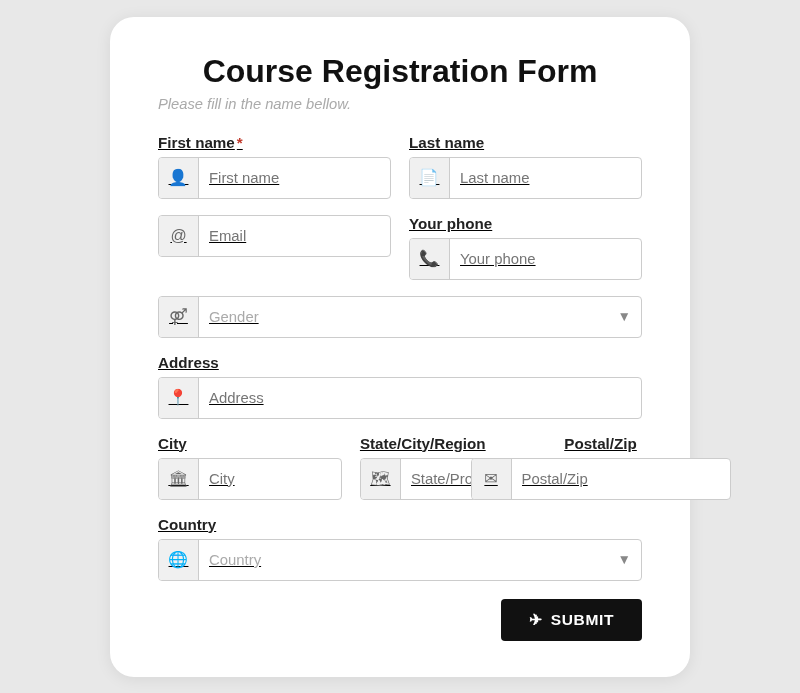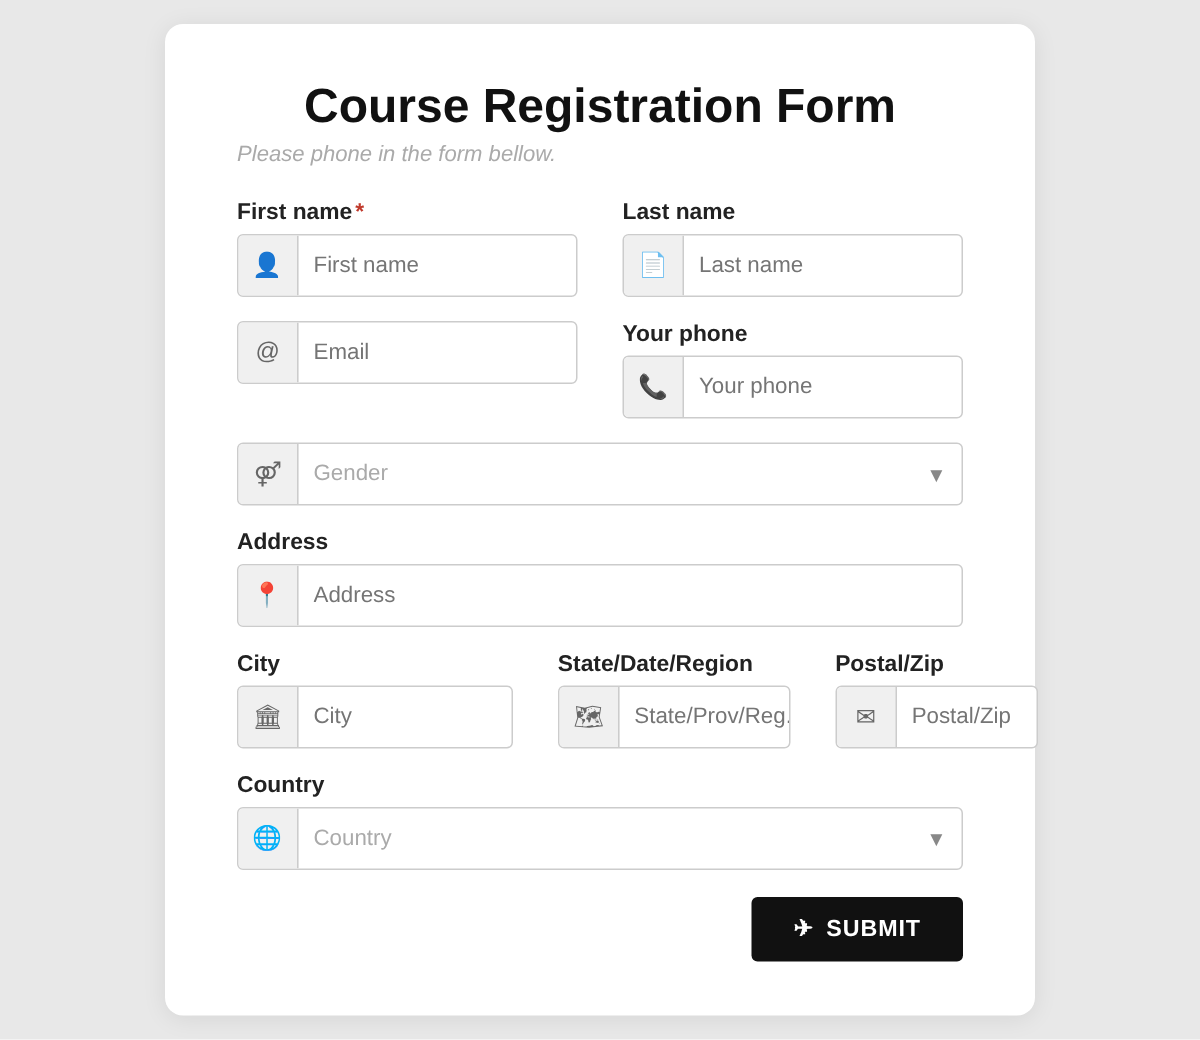--- a/index.html
+++ b/index.html
@@ -6,43 +6,44 @@
     body {
       background: #e8e8e8;
       display: flex;
       justify-content: center;
       align-items: center;
       min-height: 693px;
       font-family: 'Segoe UI', Arial, sans-serif;
     }
     .card {
       background: #fff;
-      border-radius: 12px;
+      border-radius: 24px;
       padding: 36px 48px 36px 48px;
       width: 580px;
       box-shadow: 0 2px 16px rgba(0,0,0,0.08);
     }
     .form-title {
       font-size: 2rem;
       font-weight: 800;
       text-align: center;
       color: #111;
       margin-bottom: 6px;
     }
     .form-subtitle {
       text-align: left;
       color: #aaa;
       font-size: 0.92rem;
       margin-bottom: 22px;
       font-style: italic;
     }
     .form-row {
       display: flex;
-      gap: 30px;
+      gap: 18px;
       margin-bottom: 16px;
+      text-decoration: underline;
     }
     .form-group {
       display: flex;
       flex-direction: column;
       flex: 1;
       min-width: 0;
     }
     .form-group.full {
       flex: 1 1 100%;
     }
@@ -98,21 +99,21 @@
     }
     .select-arrow {
       position: absolute;
       right: 10px;
       pointer-events: none;
       color: #888;
       font-size: 0.85rem;
     }
     .city-group { flex: 0 0 38%; }
     .state-group { flex: 0 0 32%; }
-    .zip-group { flex: 0 0 28%; }
+    .zip-group { flex: 0 0 28%; align-items: center; }
 
     .submit-row {
       display: flex;
       justify-content: flex-end;
       margin-top: 18px;
     }
     .submit-btn {
       background: #111;
       color: #fff;
       border: none;
@@ -125,21 +126,21 @@
       align-items: center;
       gap: 8px;
       letter-spacing: 0.04em;
     }
   </style>
 </head>
 <body>
 
 <div class="card">
   <h1 class="form-title">Course Registration Form</h1>
-  <p class="form-subtitle">Please phone in the form bellow.</p>
+  <p class="form-subtitle">Please fill in the name bellow.</p>
 
   <div class="form-row">
     <div class="form-group">
       <label class="form-label">
         <span>First name</span><span class="required-star">*</span>
       </label>
       <div class="input-wrapper">
         <span class="input-icon">👤</span>
         <input type="text" placeholder="First name" style="">
       </div>
@@ -205,21 +206,21 @@
       <label class="form-label">
         <span>City</span>
       </label>
       <div class="input-wrapper">
         <span class="input-icon">🏛</span>
         <input type="text" placeholder="City" style="">
       </div>
     </div>
     <div class="form-group state-group">
       <label class="form-label">
-        <span>State/Date/Region</span>
+        <span>State/City/Region</span>
       </label>
       <div class="input-wrapper">
         <span class="input-icon">🗺</span>
         <input type="text" placeholder="State/Prov/Reg..." style="">
       </div>
     </div>
     <div class="form-group zip-group">
       <label class="form-label">
         <span>Postal/Zip</span>
       </label>

